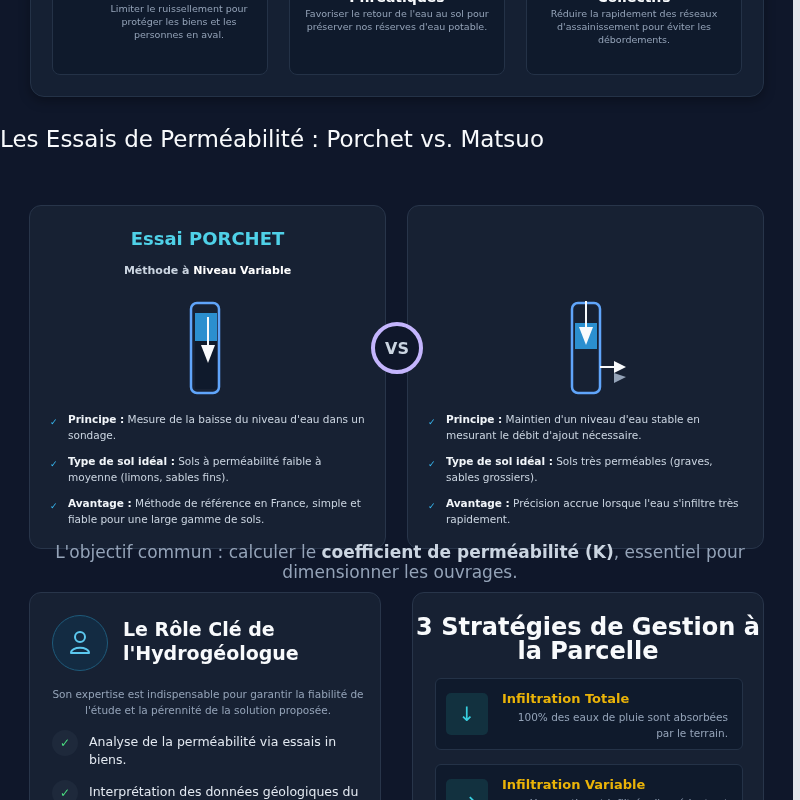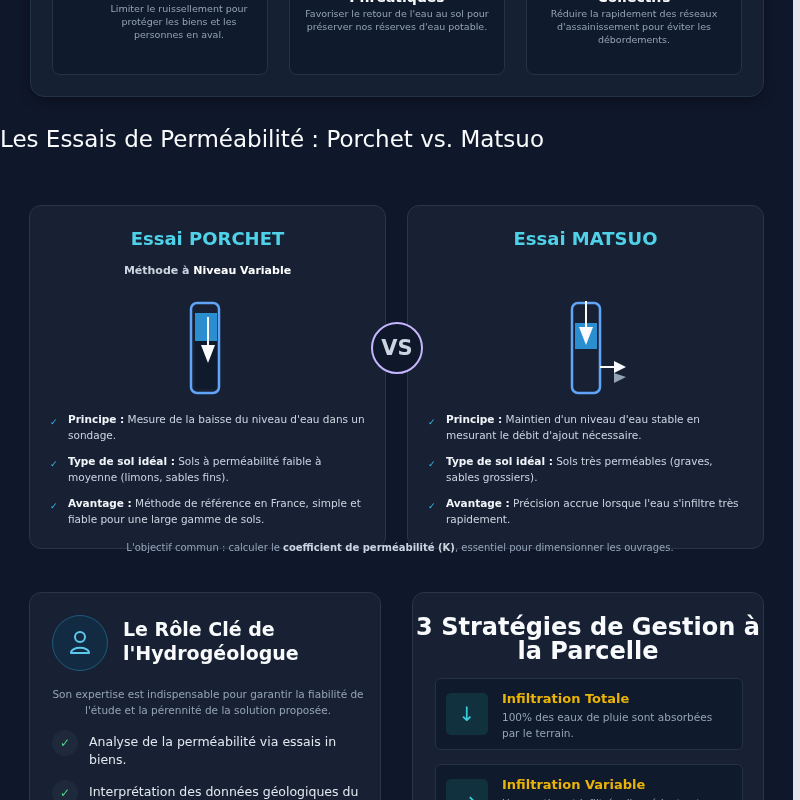--- a/index.html
+++ b/index.html
@@ -75,28 +75,28 @@
     position: relative; padding-left: 18px; font-size: 10.5px; line-height: 16px;
     color: #cbd5e1; margin-bottom: 10px;
   }
   .test-card li .chk {
     position: absolute; left: 0; top: 3px; color: #38bdf8; font-size: 9px;
   }
   .test-card li .lbl { font-weight: bold; color: #f1f5f9; }
 
   .vs-circle {
     position: absolute; left: 371px; top: 322px; width: 52px; height: 52px;
-    border-radius: 50%; border: 2px solid #c4b5fd; background: #0f172a;
-    display: flex; align-items: center; justify-content: center;
-    font-weight: bold; font-size: 21px; color: #cbd5e1;
+    border-radius: 50%; border: 4px solid #c4b5fd; background: #0f172a;
+    display: flex; align-items: center; justify-content: center;
+    font-weight: bold; font-size: 16px; color: #cbd5e1;
   }
 
   .common-goal {
     position: absolute; left: 0; right: 0; top: 542px; text-align: center;
-    font-size: 10px; color: #94a3b8;
+    font-size: 17px; color: #94a3b8;
   }
   .common-goal b { color: #cbd5e1; }
 
   .role-card {
     position: absolute; left: 29px; top: 592px; width: 352px; height: 230px;
     background: #172133; border: 1px solid #28354a; border-radius: 12px;
   }
   .role-icon {
     position: absolute; left: 22px; top: 22px; width: 56px; height: 56px;
     border-radius: 50%; border: 1.5px solid #1e5a7a; background: #132b42;
@@ -135,21 +135,21 @@
   .strat-item .ico {
     position: absolute; left: 10px; top: 14px; width: 42px; height: 42px;
     background: #12313f; border-radius: 5px;
     display: flex; align-items: center; justify-content: center;
     color: #38d0e0; font-size: 20px;
   }
   .strat-item .name {
     position: absolute; left: 66px; top: 12px; font-weight: bold; font-size: 13px; color: #eab308;
   }
   .strat-item .desc {
-    position: absolute; left: 66px; top: 30px; right: 14px; font-size: 10.5px; line-height: 16px; color: #94a3b8;
+    position: absolute; left: 66px; top: 30px; right: 14px; font-size: 10.5px; line-height: 16px; color: #94a3b8; text-align: right;
   }
 </style>
 </head>
 <body>
 
 <div class="scroll-edge"></div>
 
 <div class="benefits-panel">
   <div class="benefit-card bc1">
     <div class="desc">Limiter le ruissellement pour protéger les biens et les personnes en aval.</div>
@@ -180,21 +180,20 @@
     </svg>
   </div>
   <ul>
     <li><span class="chk">✓</span><span class="lbl">Principe :</span><span> Mesure de la baisse du niveau d'eau dans un sondage.</span></li>
     <li><span class="chk">✓</span><span class="lbl">Type de sol idéal :</span><span> Sols à perméabilité faible à moyenne (limons, sables fins).</span></li>
     <li><span class="chk">✓</span><span class="lbl">Avantage :</span><span> Méthode de référence en France, simple et fiable pour une large gamme de sols.</span></li>
   </ul>
 </div>
 
 <div class="test-card tc-right">
-  <div class="name">Essai MATSUO</div>
   <div class="tube">
     <svg width="357" height="94" viewBox="0 0 357 94">
       <rect x="167" y="22" width="22" height="26" fill="#2b8fcf"></rect>
       <rect x="164" y="2" width="28" height="90" rx="6" fill="none" stroke="#60a5fa" stroke-width="2.5"></rect>
       <line x1="178" y1="0" x2="178" y2="30" stroke="#f8fafc" stroke-width="2"></line>
       <polygon points="171,26 185,26 178,44" fill="#f8fafc"></polygon>
       <line x1="192" y1="66" x2="208" y2="66" stroke="#f8fafc" stroke-width="2"></line>
       <polygon points="206,60 218,66 206,72" fill="#f8fafc"></polygon>
       <polygon points="206,72 218,76 206,82" fill="#94a3b8"></polygon>
     </svg>

